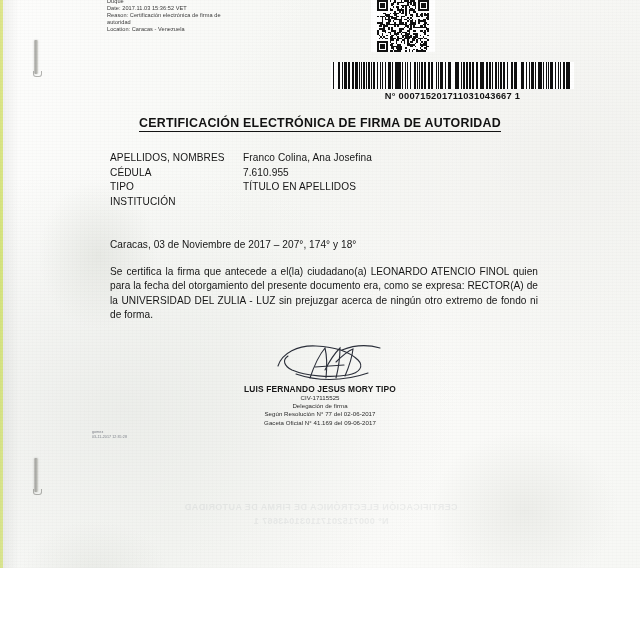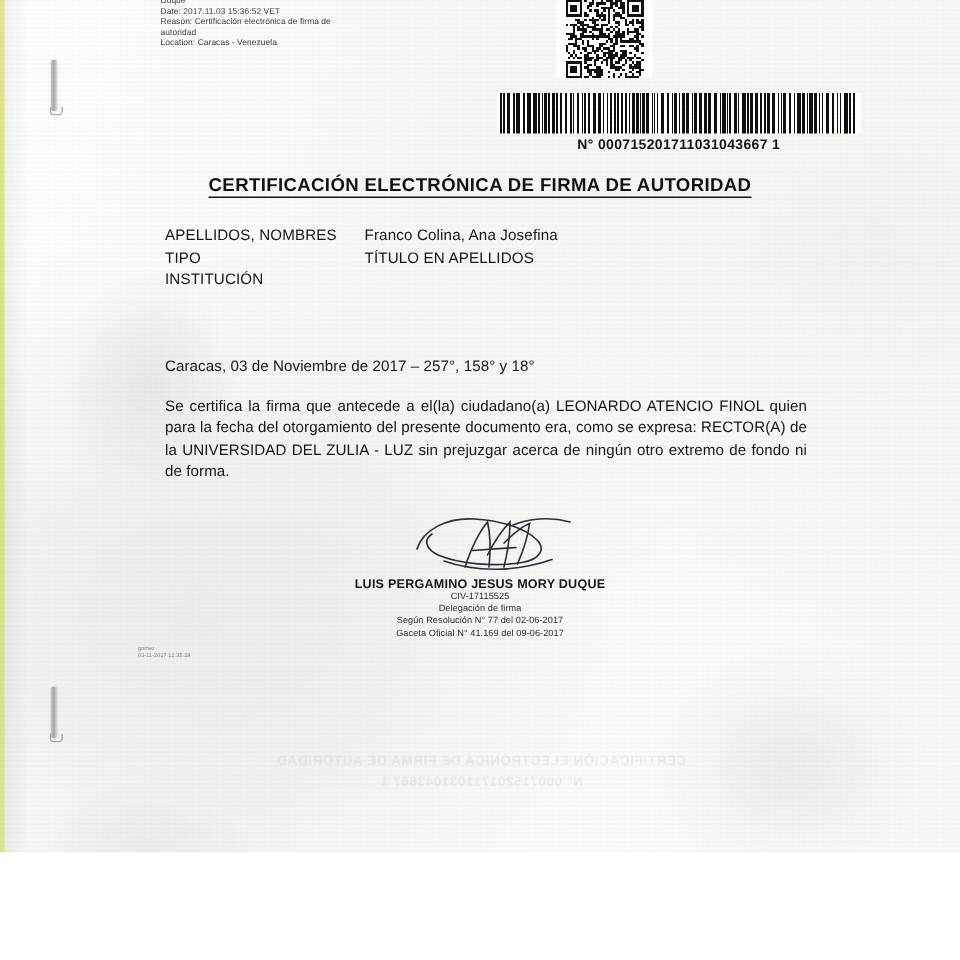--- a/index.html
+++ b/index.html
@@ -713,46 +713,50 @@
   <div id="title">
     <span>CERTIFICACIÓN ELECTRÓNICA DE FIRMA DE AUTORIDAD</span>
   </div>
 
   <div id="fields">
     <div class="frow">
       <div class="flabel">APELLIDOS, NOMBRES</div>
       <div class="fvalue">Franco Colina, Ana Josefina</div>
     </div>
     <div class="frow">
+      <div class="flabel">CÉDULA</div>
+      <div class="fvalue">7.610.955</div>
+    </div>
+    <div class="frow">
       <div class="flabel">TIPO</div>
       <div class="fvalue">TÍTULO EN APELLIDOS</div>
     </div>
     <div class="frow">
       <div class="flabel">INSTITUCIÓN</div>
     </div>
   </div>
 
-  <div id="dateline">Caracas, 03 de Noviembre de 2017 – 257°, 158° y 18°</div>
+  <div id="dateline">Caracas, 03 de Noviembre de 2017 – 207°, 174° y 18°</div>
 
   <div id="bodytext">Se certifica la firma que antecede a el(la) ciudadano(a) LEONARDO ATENCIO FINOL quien para la fecha del otorgamiento del presente documento era, como se expresa: RECTOR(A) de la UNIVERSIDAD DEL ZULIA - LUZ sin prejuzgar acerca de ningún otro extremo de fondo ni de forma.</div>
 
   <svg id="scribble" viewBox="0 0 116 48" aria-hidden="true">
     <g fill="none" stroke="#2b2f3a" stroke-width="1.1" stroke-linecap="round">
       <path d="M6 26 C10 13, 26 5, 44 6 C62 7, 78 12, 86 20 C92 26, 88 33, 76 35 C58 38, 34 36, 20 30 C12 26, 10 20, 16 16"></path>
       <path d="M38 38 C42 26, 48 14, 53 8 C55 16, 55 28, 54 38"></path>
       <path d="M53 30 C58 20, 64 12, 68 8 C68 18, 66 30, 64 38"></path>
       <path d="M64 22 C70 16, 76 11, 81 9 C80 18, 76 29, 73 36"></path>
       <path d="M43 27 L72 25"></path>
       <path d="M70 10 C80 6, 94 4, 108 8"></path>
       <path d="M24 34 C44 41, 70 42, 96 33"></path>
     </g>
   </svg>
 
   <div id="signblock">
-    <div id="signname">LUIS PERGAMINO JESUS MORY DUQUE</div>
+    <div id="signname">LUIS FERNANDO JESUS MORY TIPO</div>
     <div class="signsub">CIV-17115525</div>
     <div class="signsub">Delegación de firma</div>
     <div class="signsub">Según Resolución N° 77 del 02-06-2017</div>
     <div class="signsub">Gaceta Oficial N° 41.169 del 09-06-2017</div>
   </div>
 
   <div id="stamp">
     <div>gomez</div>
     <div>03-11-2017 12:35:28</div>
   </div>

